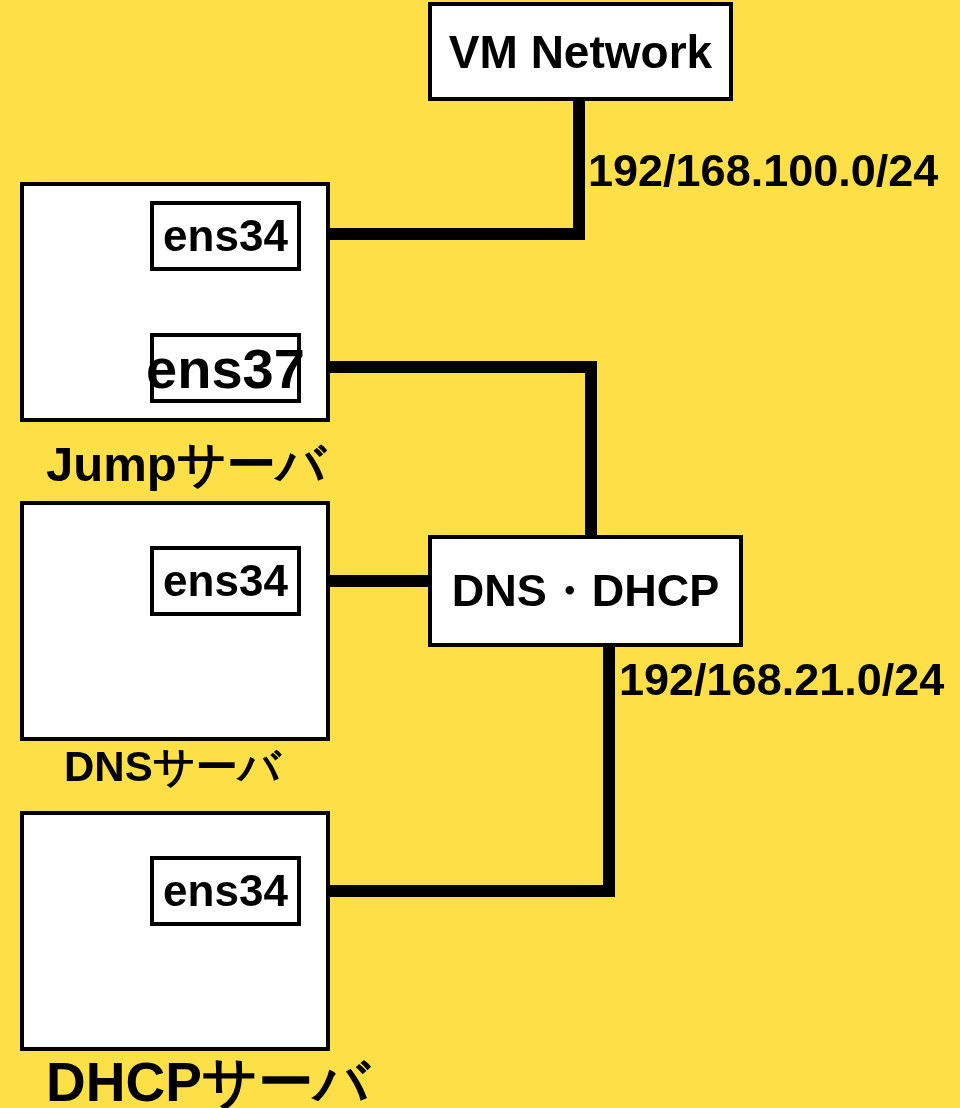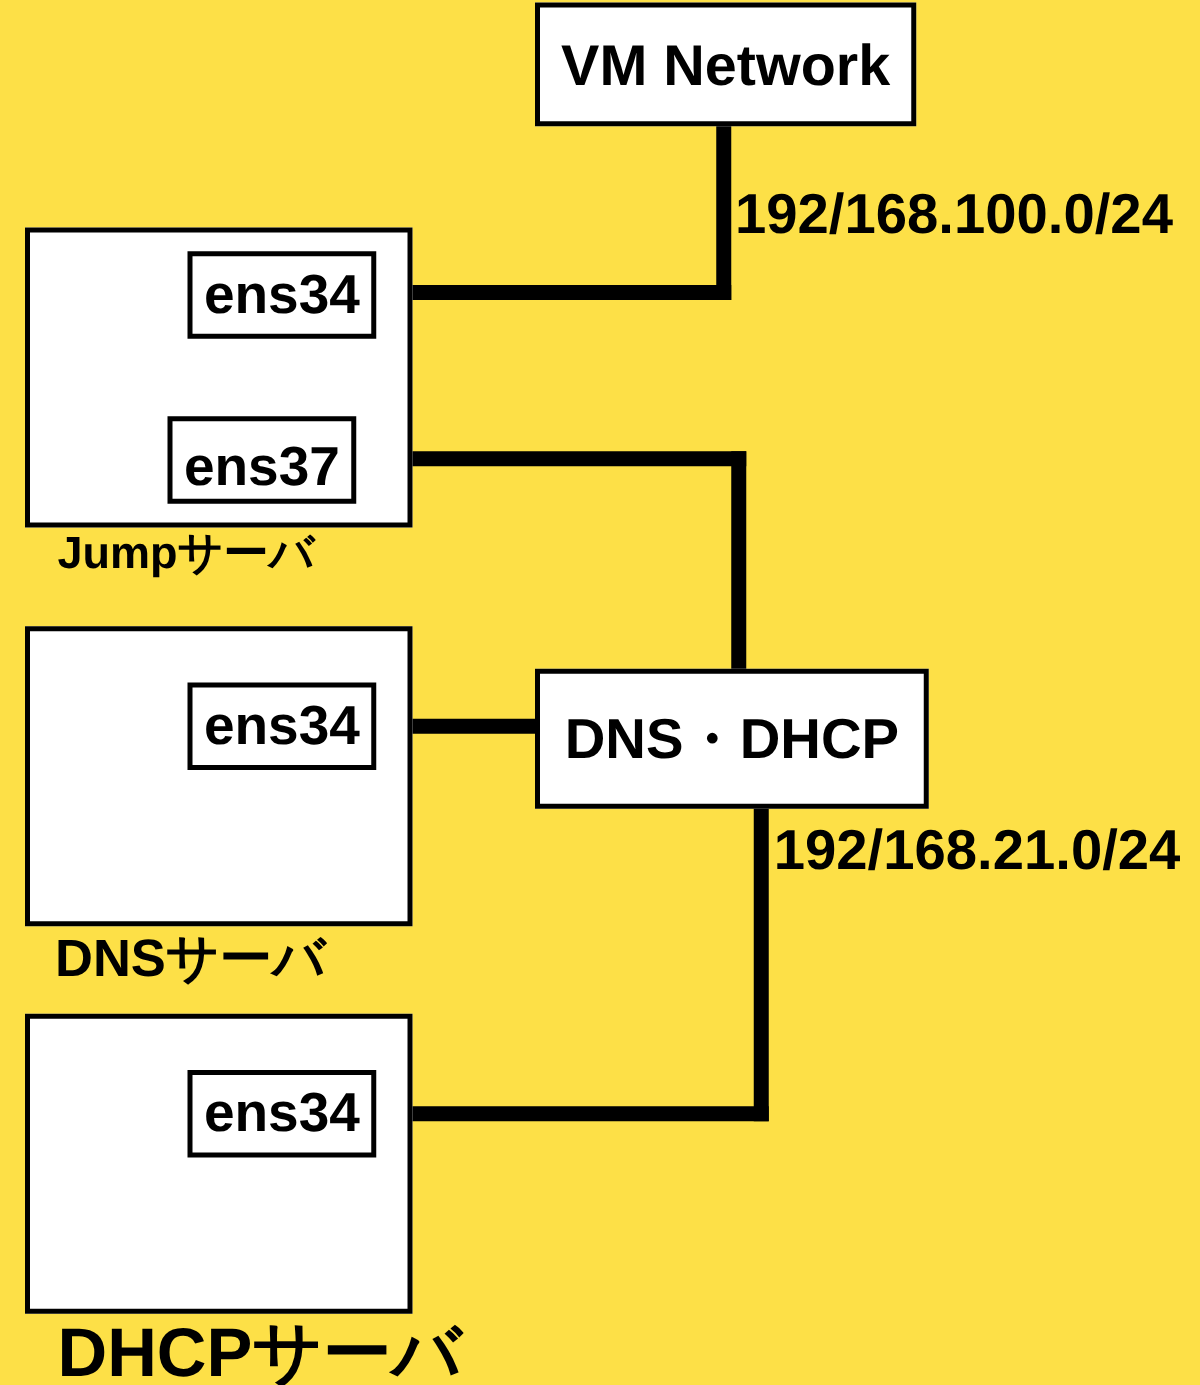--- a/index.html
+++ b/index.html
@@ -59,30 +59,30 @@
   <div class="box" style="left:428px; top:2px; width:305px; height:99px; font-size:46px;">
     <span>VM Network</span>
   </div>
 
   <div class="label" style="left:588px; top:112px; font-size:45px;margin-top:36px;">192/168.100.0/24</div>
 
   <div class="box" style="left:20px; top:182px; width:310px; height:240px;"></div>
   <div class="box" style="left:150px; top:201px; width:151px; height:70px; font-size:44px;">
     <span>ens34</span>
   </div>
-  <div class="box" style="left:134px; top:333px; width:151px; height:70px; font-size:44px;align-items:flex-end;">
+  <div class="box" style="left:150px; top:333px; width:151px; height:70px; font-size:56px;">
     <span>ens37</span>
   </div>
-  <div class="label" style="left:46px; top:424px; font-size:36px;">Jumpサーバ</div>
+  <div class="label" style="left:46px; top:440px; font-size:49px;">Jumpサーバ</div>
 
   <div class="box" style="left:20px; top:501px; width:310px; height:240px;"></div>
   <div class="box" style="left:150px; top:546px; width:151px; height:70px; font-size:44px;">
     <span>ens34</span>
   </div>
-  <div class="label" style="left:44px; top:746px; font-size:42px;">DNSサーバ</div>
+  <div class="label" style="left:64px; top:746px; font-size:42px;">DNSサーバ</div>
 
   <div class="box multiline" style="left:428px; top:535px; width:315px; height:112px; font-size:45px;">
     <span>DNS・DHCP</span>
   </div>
 
   <div class="label" style="left:619px; top:657px; font-size:45px;">192/168.21.0/24</div>
 
   <div class="box" style="left:20px; top:811px; width:310px; height:240px;"></div>
   <div class="box" style="left:150px; top:856px; width:151px; height:70px; font-size:44px;">
     <span>ens34</span>

